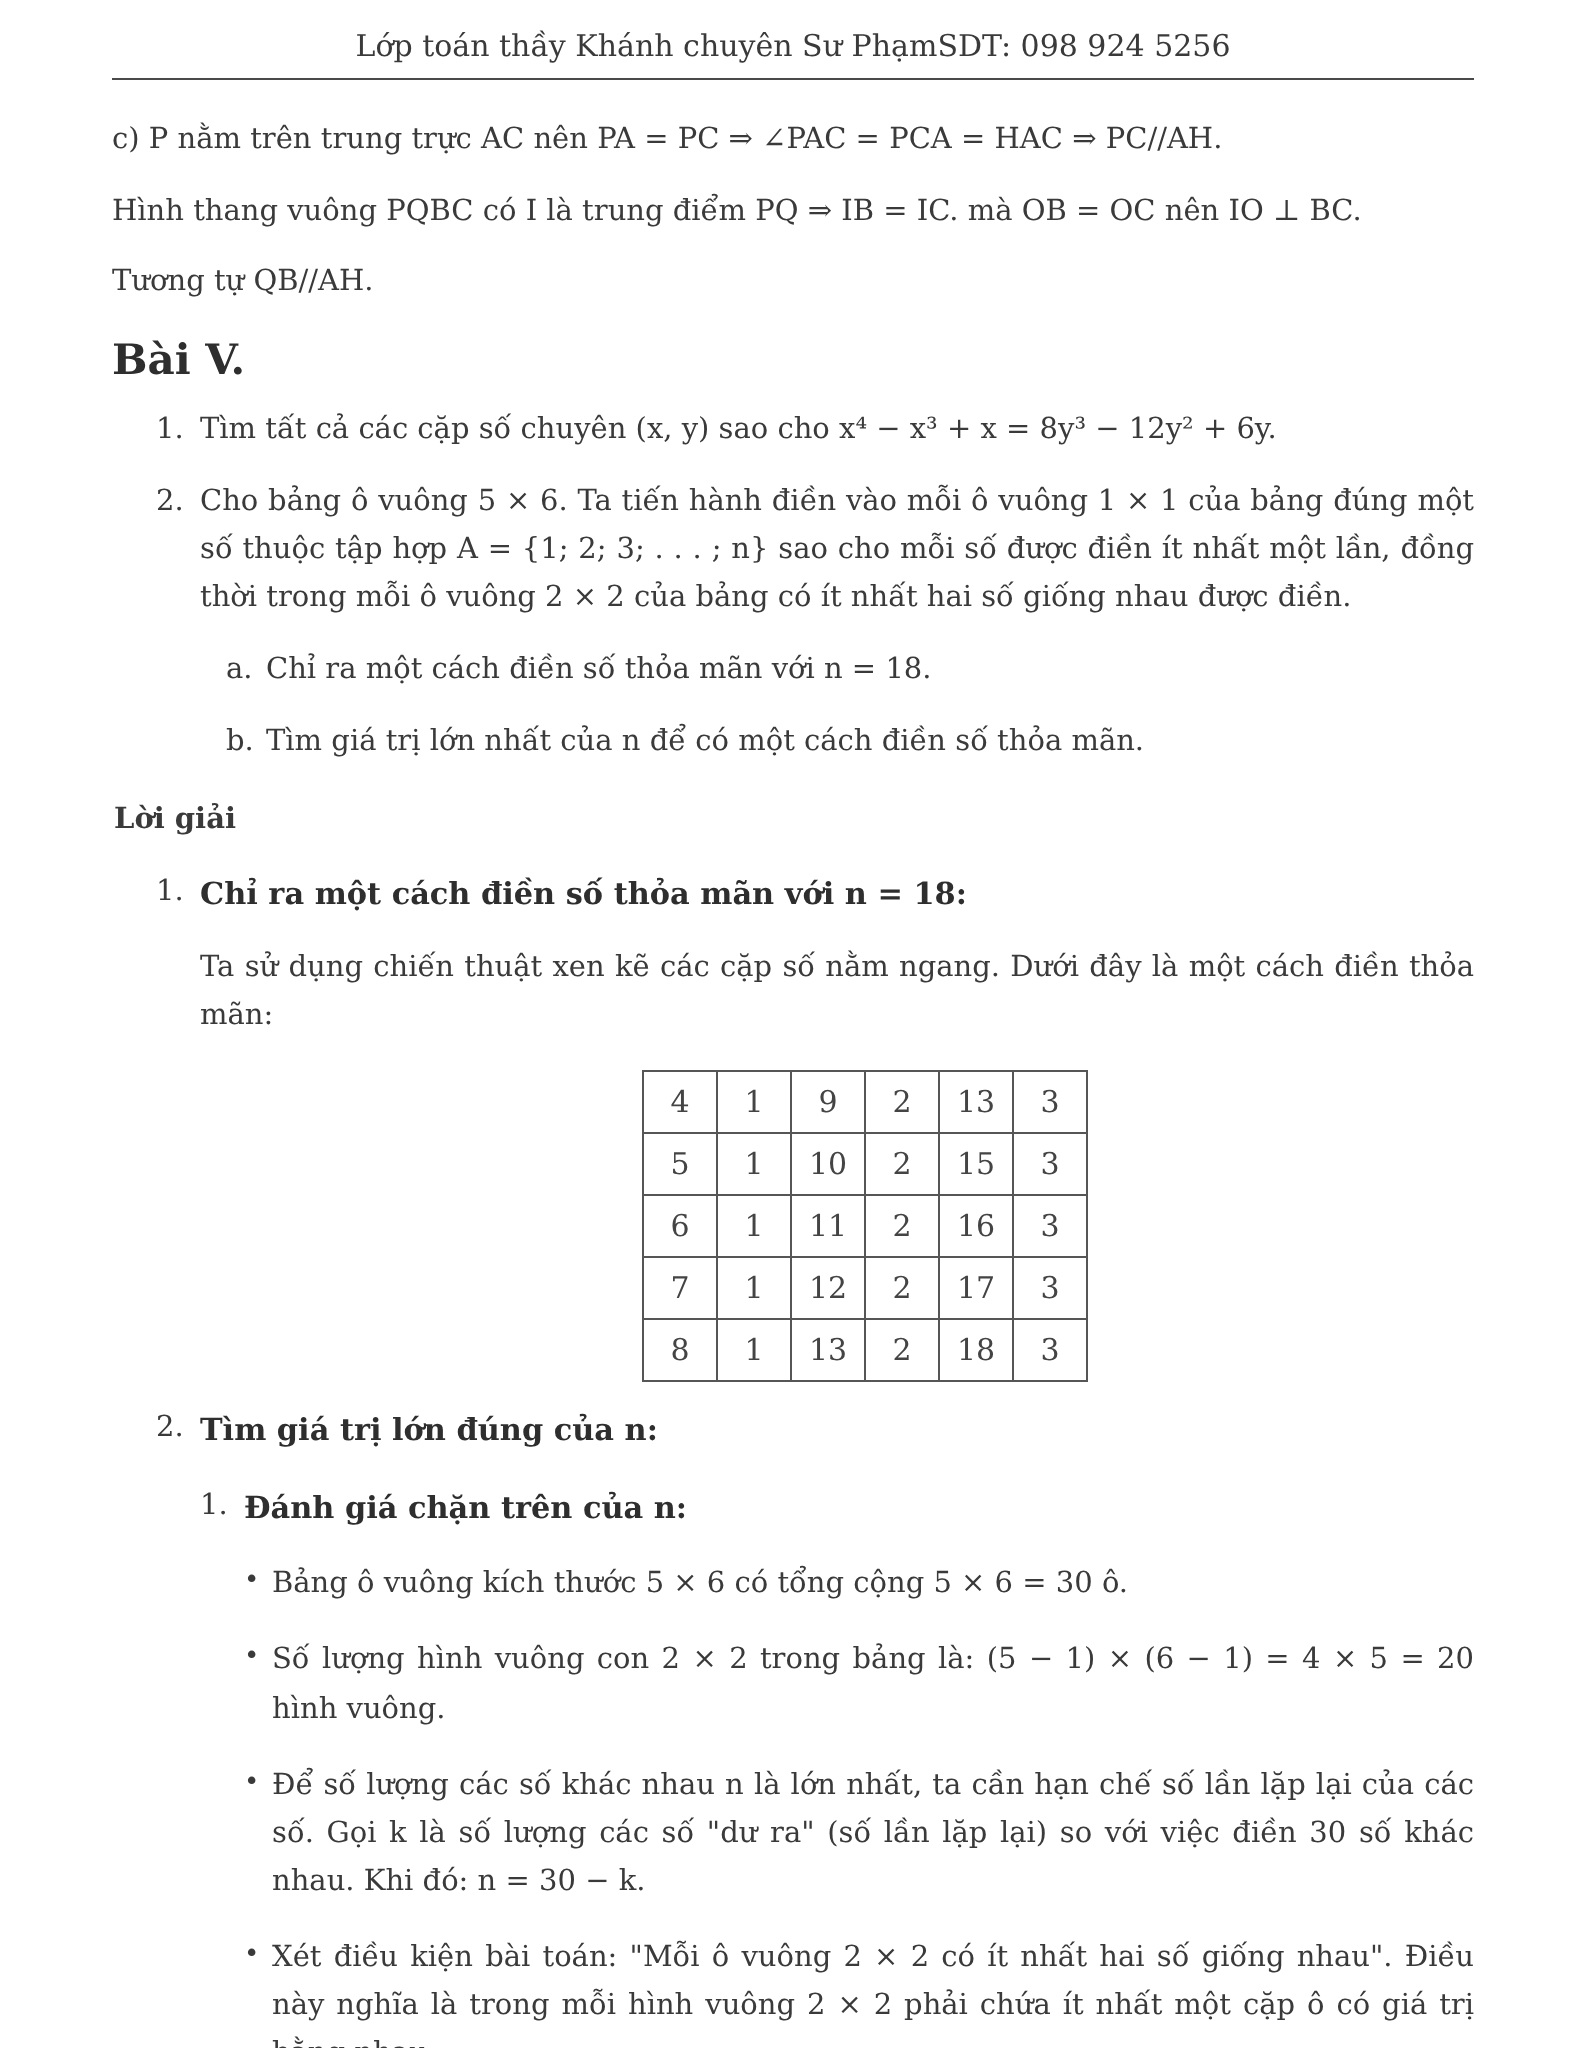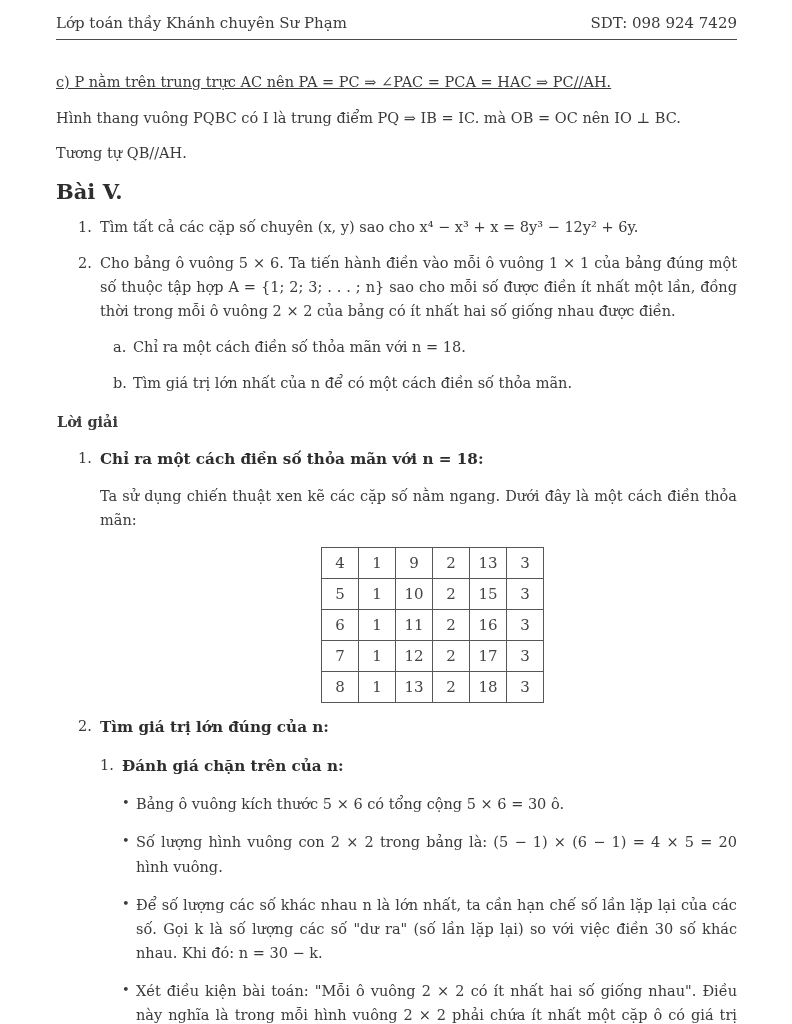--- a/index.html
+++ b/index.html
@@ -9,28 +9,28 @@
     margin:0 auto;
     background:#ffffff;
     font-family:"DejaVu Serif","Liberation Serif",serif;
     color:#3a3a3a;
     font-size:14.5px;
     overflow:hidden;
   }
   .content{padding:0 55px 0 56px;}
   
   .hdr{
-    display:flex;justify-content:space-between;align-items:baseline;
+    display:flex;justify-content:center;align-items:baseline;
     padding:14px 0 7px 0;
     border-bottom:1.6px solid #4a4a4a;
     font-size:15px;
   }
   
   .para{margin:11px 0 0 0;line-height:1.7;text-align:justify;}
-  .para.first{margin-top:30px;text-decoration:underline;}
+  .para.first{margin-top:18px;}
   .bai{margin:13px 0 0 0;font-weight:bold;font-size:21px;color:#2e2e2e;}
   
   .num-item{display:flex;margin:12px 0 0 22px;line-height:1.65;}
   .num-item .num{flex:none;width:22px;}
   .num-item .body{flex:1;text-align:justify;}
   .sub-item{display:flex;margin:12px 0 0 57px;line-height:1.65;}
   .sub-item .num{flex:none;width:20px;}
   .loigiai{margin:15px 0 0 1px;font-weight:bold;}
   .sol-title{font-weight:bold;font-size:15.2px;color:#2e2e2e;}
   .sol-intro{margin:13px 0 0 44px;text-align:justify;line-height:1.65;}
@@ -54,21 +54,21 @@
   .bullet .body{flex:1;text-align:justify;}
 </style>
 </head>
 <body>
 
 <div class="page">
   <div class="content">
 
     <div class="hdr">
       <span>Lớp toán thầy Khánh chuyên Sư Phạm</span>
-      <span>SDT: 098 924 7429</span>
+      <span>SDT: 098 924 5256</span>
     </div>
 
     <p class="para first">c) P nằm trên trung trực AC nên PA = PC ⇒ ∠PAC = PCA = HAC ⇒ PC//AH.</p>
     <p class="para">Hình thang vuông PQBC có I là trung điểm PQ ⇒ IB = IC. mà OB = OC nên IO ⊥ BC.</p>
     <p class="para">Tương tự QB//AH.</p>
 
     <div class="bai">Bài V.</div>
 
     <div class="num-item">
       <span class="num">1.</span>

